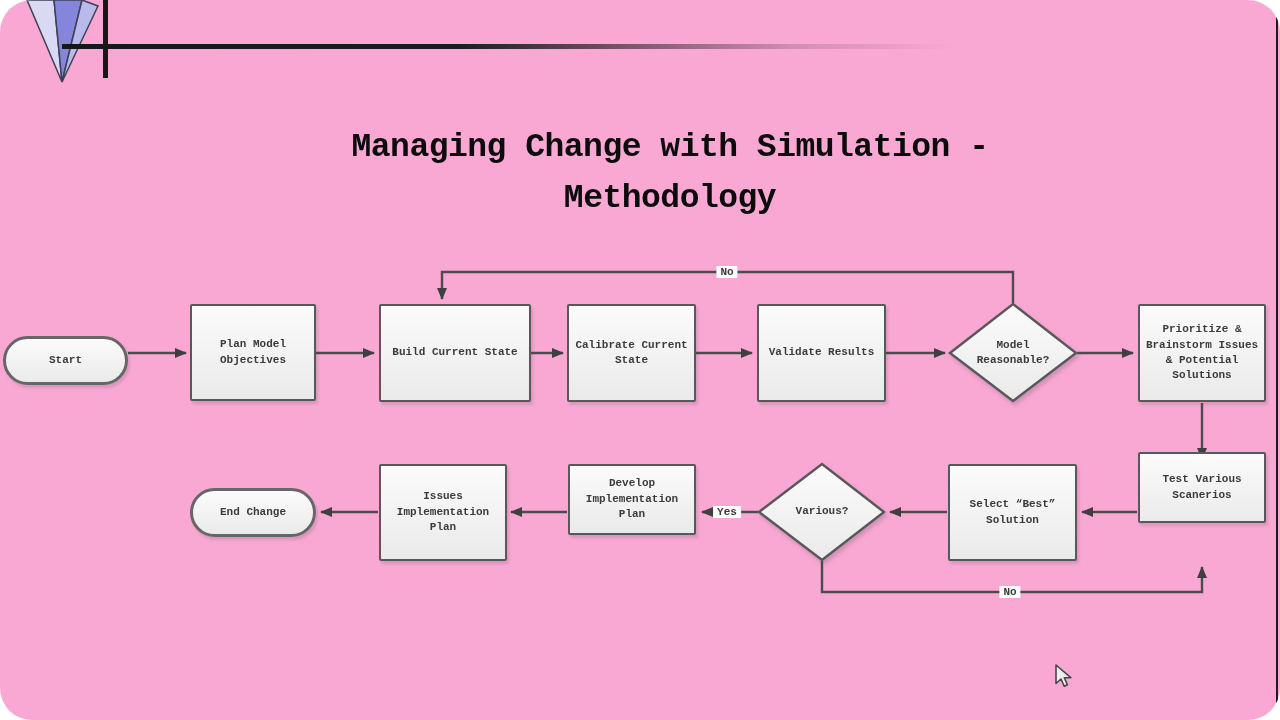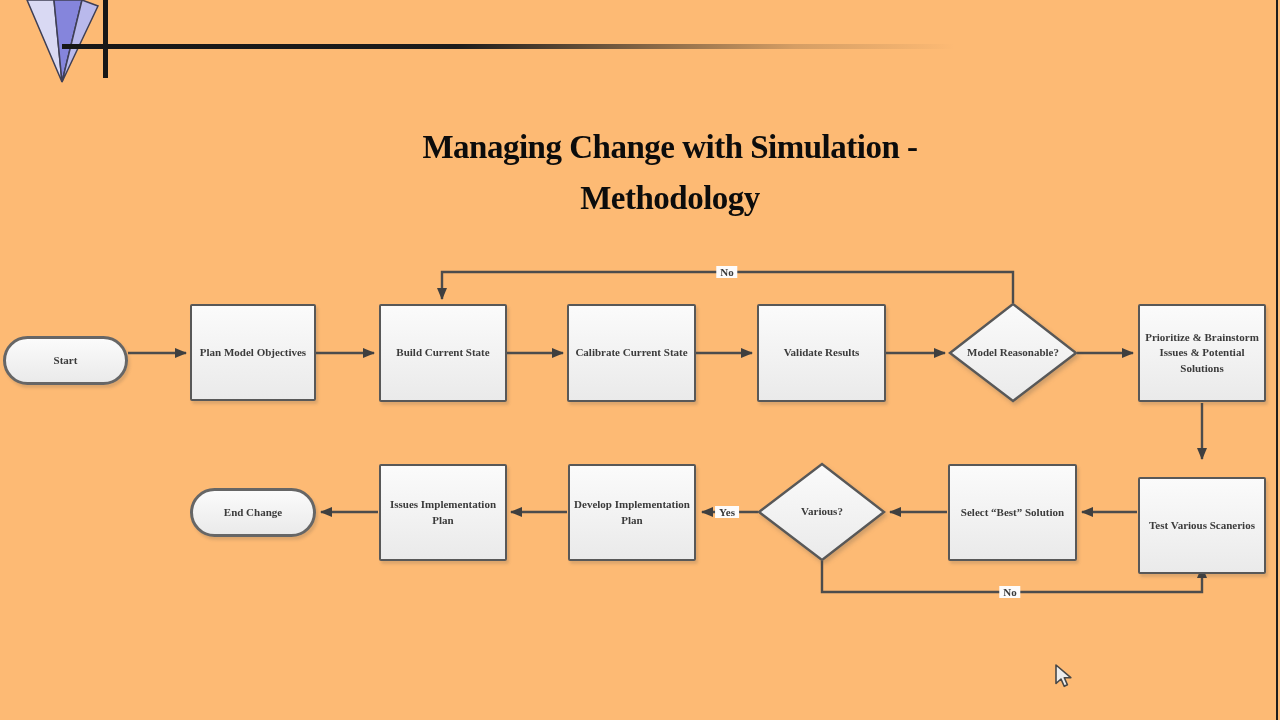--- a/index.html
+++ b/index.html
@@ -1,18 +1,18 @@
 <!DOCTYPE html>
 <html><head>
 <meta charset="utf-8">
 <style>
   html,body{margin:0;padding:0;background:#ffffff;}
   #stage{
     position:relative;width:1280px;height:720px;overflow:hidden;
-    background:#fdba74;font-family:Liberation Serif, serif;
+    background:#f9a8d4;font-family:Liberation Mono, monospace;border-radius:32px;
   }
   
   .v-rule{position:absolute;left:103px;top:0;width:5px;height:78px;background:#171717;}
   .h-rule{
     position:absolute;left:62px;top:44px;width:940px;height:5px;
     background:linear-gradient(to right,
       #171717 0%, #1c1c1c 42%, rgba(30,30,30,.55) 62%,
       rgba(30,30,30,.18) 78%, rgba(30,30,30,0) 95%);
   }
   .right-rule{position:absolute;left:1276px;top:0;width:2px;height:720px;background:#1d1d1d;}
@@ -102,30 +102,30 @@
     <path class="link" d="M378,512 H321" marker-end="url(#arrow)"></path>
 
     <path class="link" d="M822,561 V592 H1202 V567" marker-end="url(#arrow)"></path>
 
     <polygon class="diamond" points="950,353 1013,304 1076,353 1013,401"></polygon>
     <polygon class="diamond" points="759,512 822,464 884,512 822,560"></polygon>
   </svg>
 
   <div class="node pill" style="left:3px;top:336px;width:125px;height:49px;">Start</div>
   <div class="node" style="left:190px;top:304px;width:126px;height:97px;">Plan Model Objectives</div>
-  <div class="node" style="left:379px;top:304px;width:128px;height:98px;">Build Current State</div>
+  <div class="node" style="left:379px;top:304px;width:152px;height:98px;">Build Current State</div>
   <div class="node" style="left:567px;top:304px;width:129px;height:98px;">Calibrate Current State</div>
   <div class="node" style="left:757px;top:304px;width:129px;height:98px;">Validate Results</div>
   <div class="diamond-label" style="left:958px;top:322px;width:110px;height:62px;">Model Reasonable?</div>
   <div class="node" style="left:1138px;top:304px;width:128px;height:98px;">Prioritize &amp; Brainstorm Issues &amp; Potential Solutions</div>
 
-  <div class="node" style="left:1138px;top:477px;width:128px;height:97px;">Test Various Scanerios</div>
+  <div class="node" style="left:1138px;top:452px;width:128px;height:71px;">Test Various Scanerios</div>
   <div class="node" style="left:948px;top:464px;width:129px;height:97px;">Select “Best” Solution</div>
   <div class="diamond-label" style="left:767px;top:498px;width:110px;height:28px;">Various?</div>
-  <div class="node" style="left:568px;top:464px;width:128px;height:97px;">Develop Implementation Plan</div>
+  <div class="node" style="left:568px;top:464px;width:128px;height:71px;">Develop Implementation Plan</div>
   <div class="node" style="left:379px;top:464px;width:128px;height:97px;">Issues Implementation Plan</div>
   <div class="node pill" style="left:190px;top:488px;width:126px;height:49px;">End Change</div>
 
   <div class="edge-label" style="left:727px;top:272px;">No</div>
   <div class="edge-label" style="left:727px;top:512px;">Yes</div>
   <div class="edge-label" style="left:1010px;top:592px;">No</div>
 
   <svg class="cursor" width="22" height="28" viewBox="0 0 22 28">
     <path d="M3,2 L3,20.5 L8,16 L11.2,23.3 L14.4,21.8 L11.3,14.7 L17.8,14.7 Z" fill="#ededed" stroke="#474747" stroke-width="1.6" stroke-linejoin="round"></path>
   </svg>

